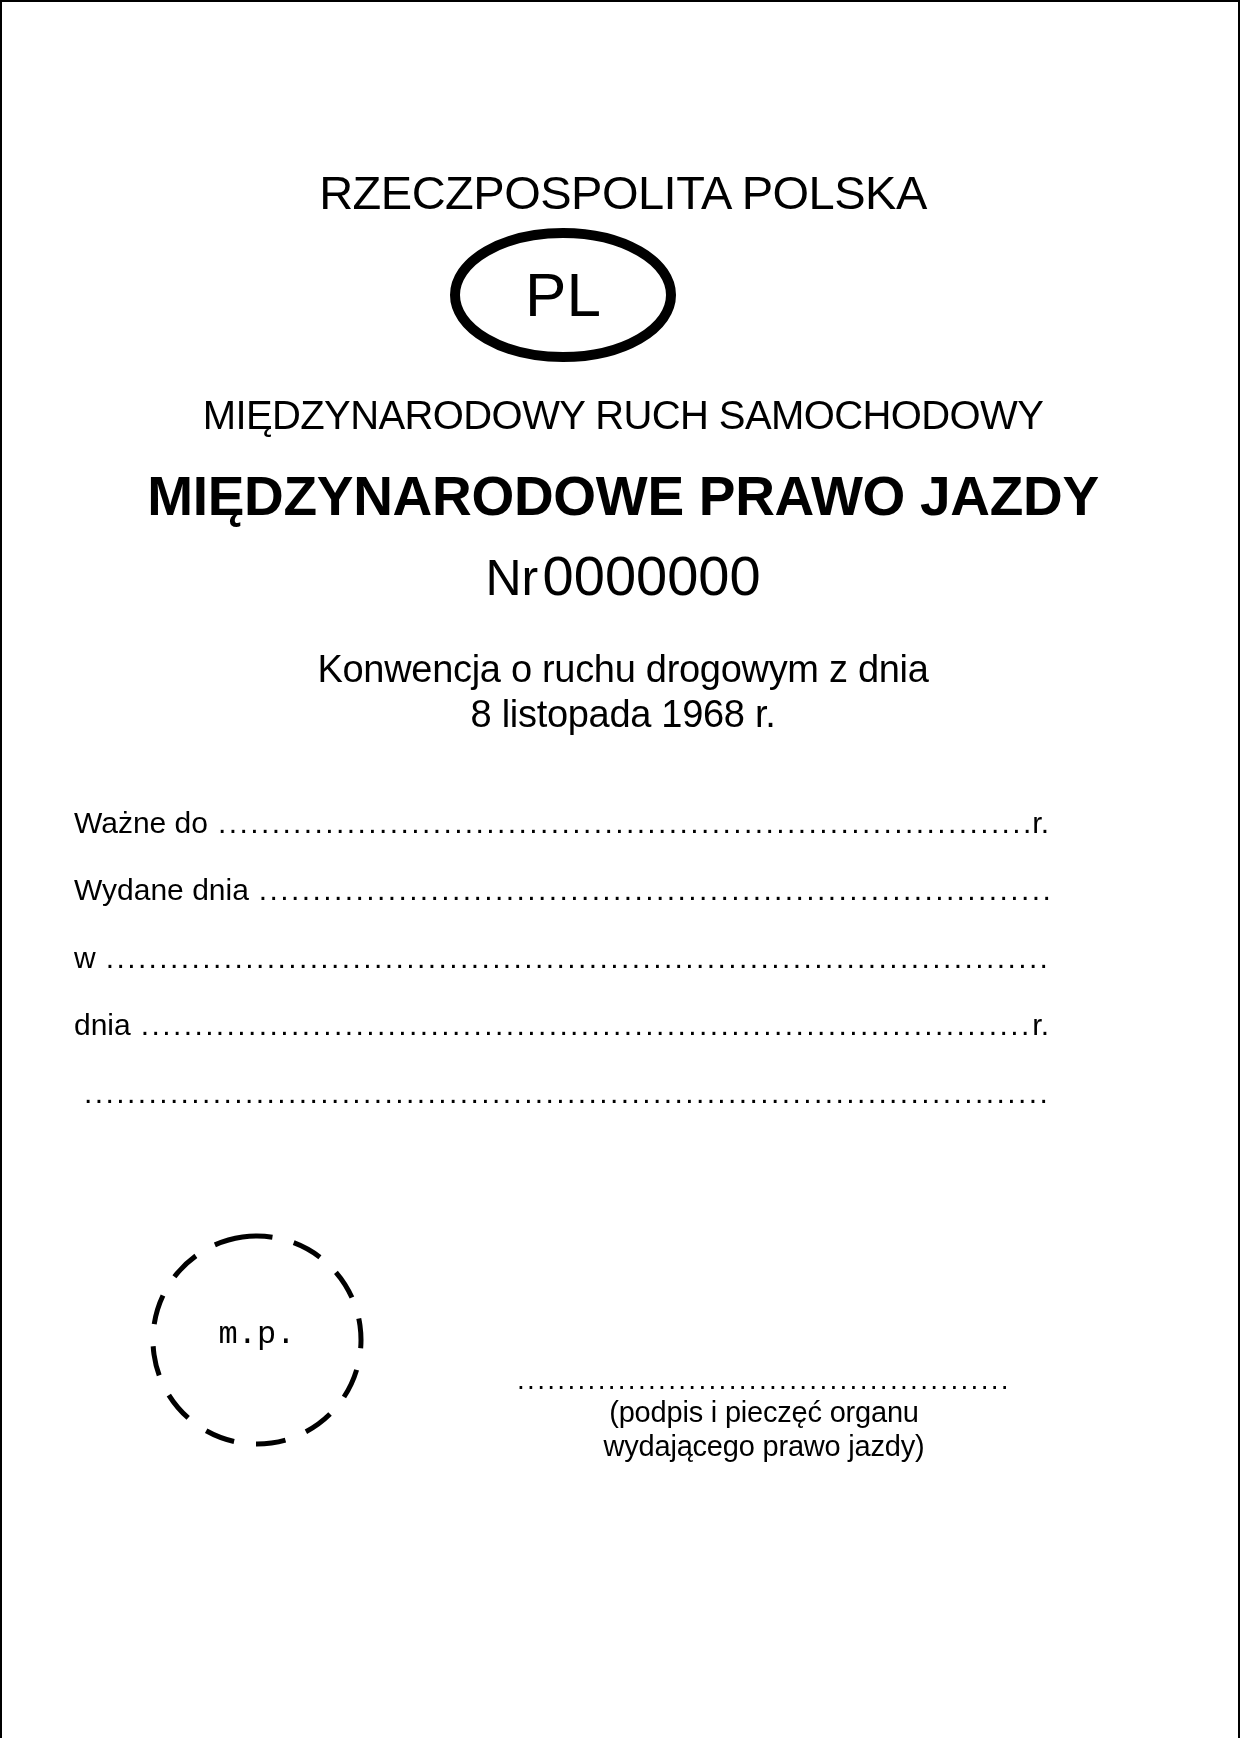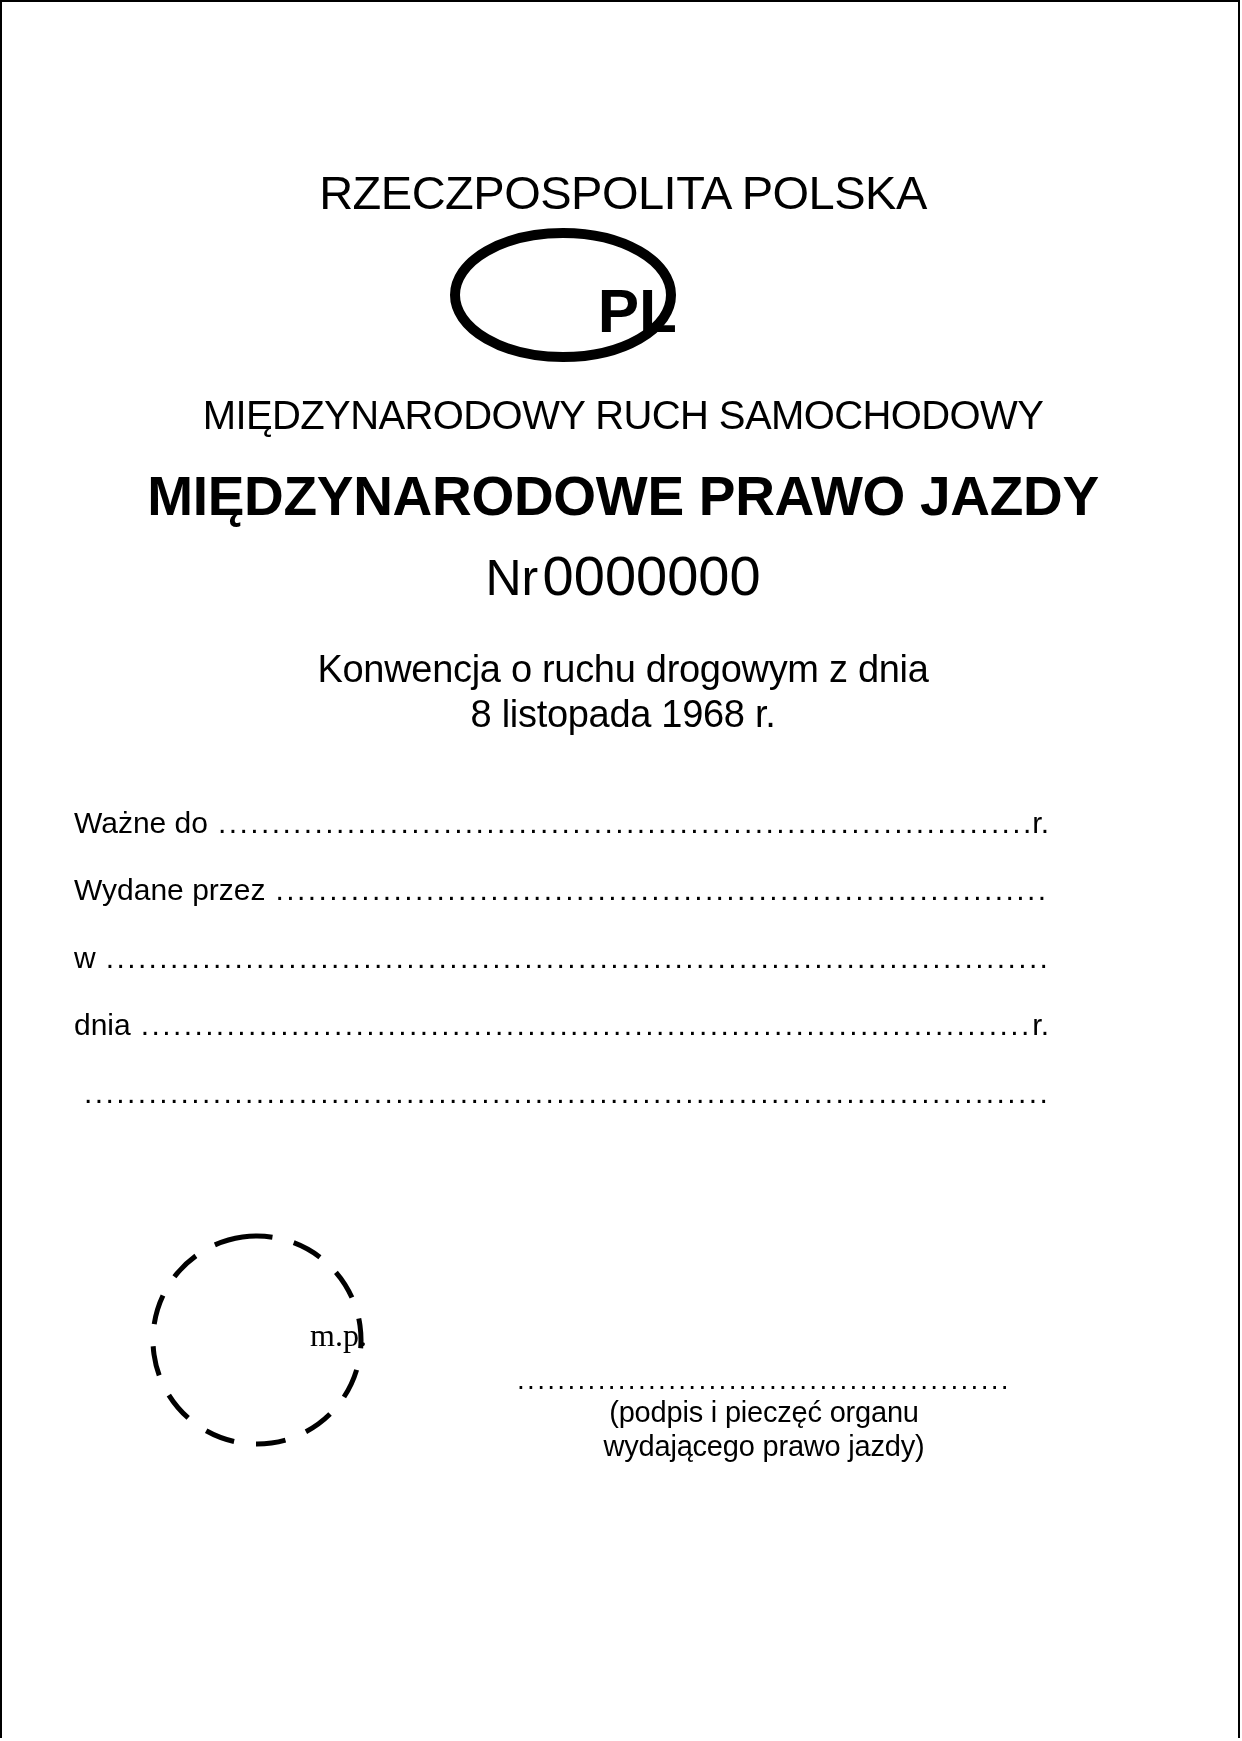--- a/index.html
+++ b/index.html
@@ -5,37 +5,37 @@
   html, body { margin: 0; padding: 0; background: #ffffff; }
   body { width: 1242px; height: 1741px; position: relative; overflow: hidden;
          font-family: "Liberation Sans", sans-serif; color: #000; }
   .page { position: absolute; left: 0; top: 0; width: 1240px; height: 1738px;
           border-top: 2px solid #000; border-left: 2px solid #000; border-right: 2px solid #000;
           box-sizing: border-box; background: #fff; }
   .center { position: absolute; left: 0; width: 1242px; text-align: center; white-space: nowrap; }
   .country { top: 163px; font-size: 47px; letter-spacing: -0.5px; }
   .oval-wrap { position: absolute; left: 447px; top: 225px; width: 228px; height: 136px; }
   .oval-wrap svg { position: absolute; left: 0; top: 0; }
-  .oval-code { position: absolute; left: 0; top: 16px; width: 228px; height: 136px;
-               line-height: 136px; text-align: right; font-weight: bold; font-size: 62px; }
+  .oval-code { position: absolute; left: 0; top: 0; width: 228px; height: 136px;
+               line-height: 136px; text-align: center; font-weight: normal; font-size: 62px; }
   .subtitle { top: 391px; font-size: 40px; letter-spacing: -0.6px; }
   .title { top: 462px; font-size: 55px; font-weight: bold; letter-spacing: -0.3px; }
   .number-line { top: 541px; }
   .nr-label { font-size: 50px; }
   .nr-value { font-size: 56px; }
   .convention { top: 645px; font-size: 38px; line-height: 45px; letter-spacing: -0.3px; }
   .field { position: absolute; left: 72px; width: 975px; font-size: 30px; height: 36px;
            white-space: nowrap; overflow: hidden; display: flex; align-items: baseline; }
   .field .label { flex: 0 0 auto; }
   .field .dots { flex: 1 1 auto; overflow: hidden; letter-spacing: 2.4px; margin-left: 10px; }
   .field .suffix { flex: 0 0 auto; }
   .stamp { position: absolute; left: 145px; top: 1228px; width: 220px; height: 220px; }
   .stamp svg { position: absolute; left: 0; top: 0; }
   .stamp-label { position: absolute; left: 0; top: 0; width: 220px; height: 220px; line-height: 210px;
-                 text-align: right; font-family: Liberation Serif, serif; font-size: 32px; }
+                 text-align: center; font-family: Liberation Mono, monospace; font-size: 32px; }
   .sig-dots { position: absolute; left: 515px; top: 1362px; width: 492px; font-size: 28px;
               letter-spacing: 2.3px; white-space: nowrap; overflow: hidden; }
   .sig-caption { position: absolute; left: 512px; width: 500px; top: 1393px; text-align: center;
                  font-size: 29px; line-height: 34px; letter-spacing: -0.2px; }
 </style>
 </head>
 <body>
 
 <div class="page">
 
@@ -62,21 +62,21 @@
     <div>8 listopada 1968 r.</div>
   </div>
 
   <div class="field" style="top:804px;">
     <span class="label">Ważne do</span>
     <span class="dots">....................................................................................................................................................................................</span>
     <span class="suffix"> r.</span>
   </div>
 
   <div class="field" style="top:871px;">
-    <span class="label">Wydane przez</span>
+    <span class="label">Wydane dnia</span>
     <span class="dots">....................................................................................................................................................................................</span>
     <span class="suffix"></span>
   </div>
 
   <div class="field" style="top:939px;">
     <span class="label">w</span>
     <span class="dots">....................................................................................................................................................................................</span>
     <span class="suffix"></span>
   </div>
 

